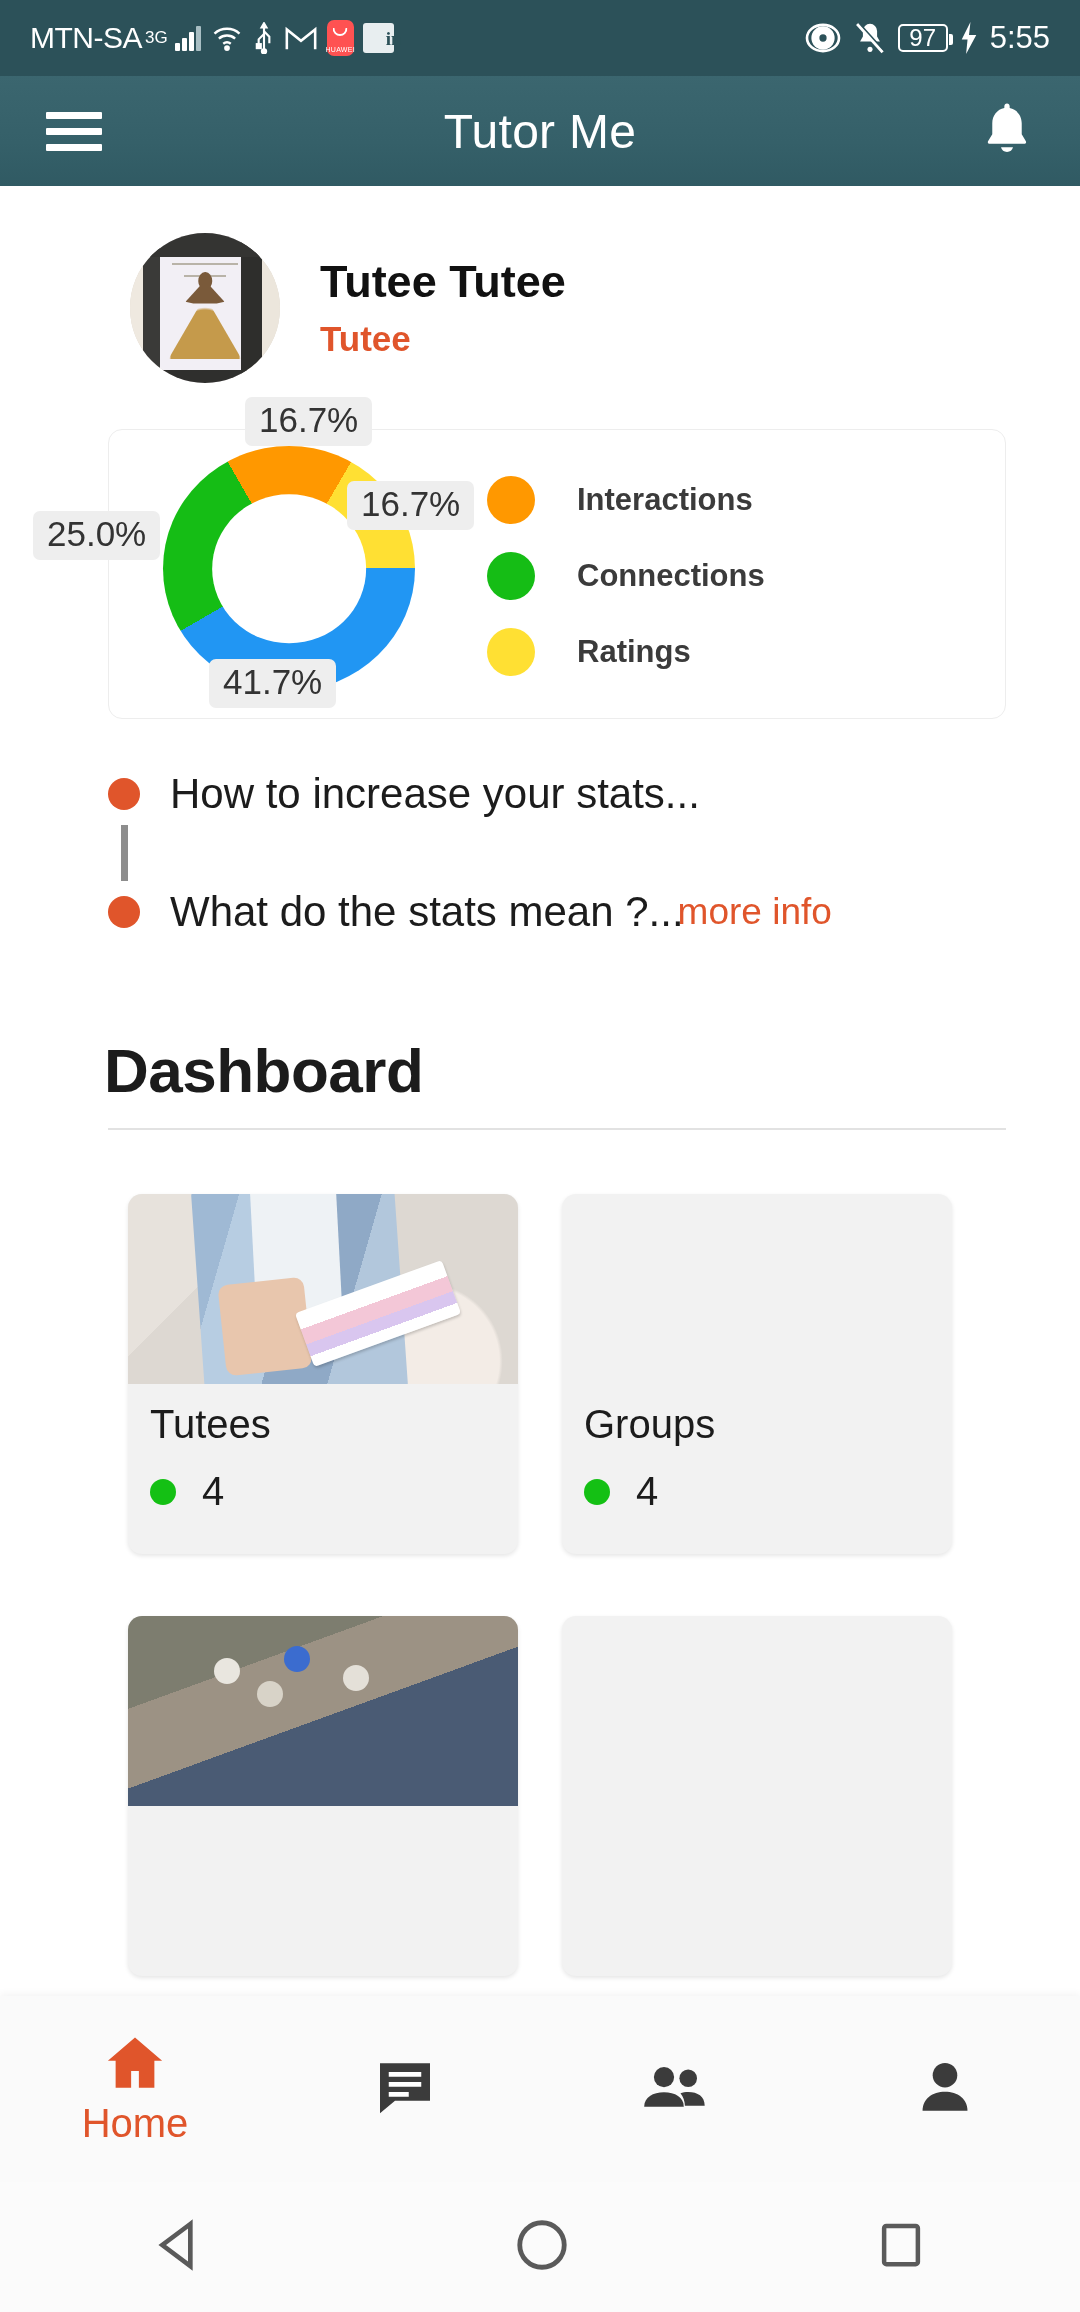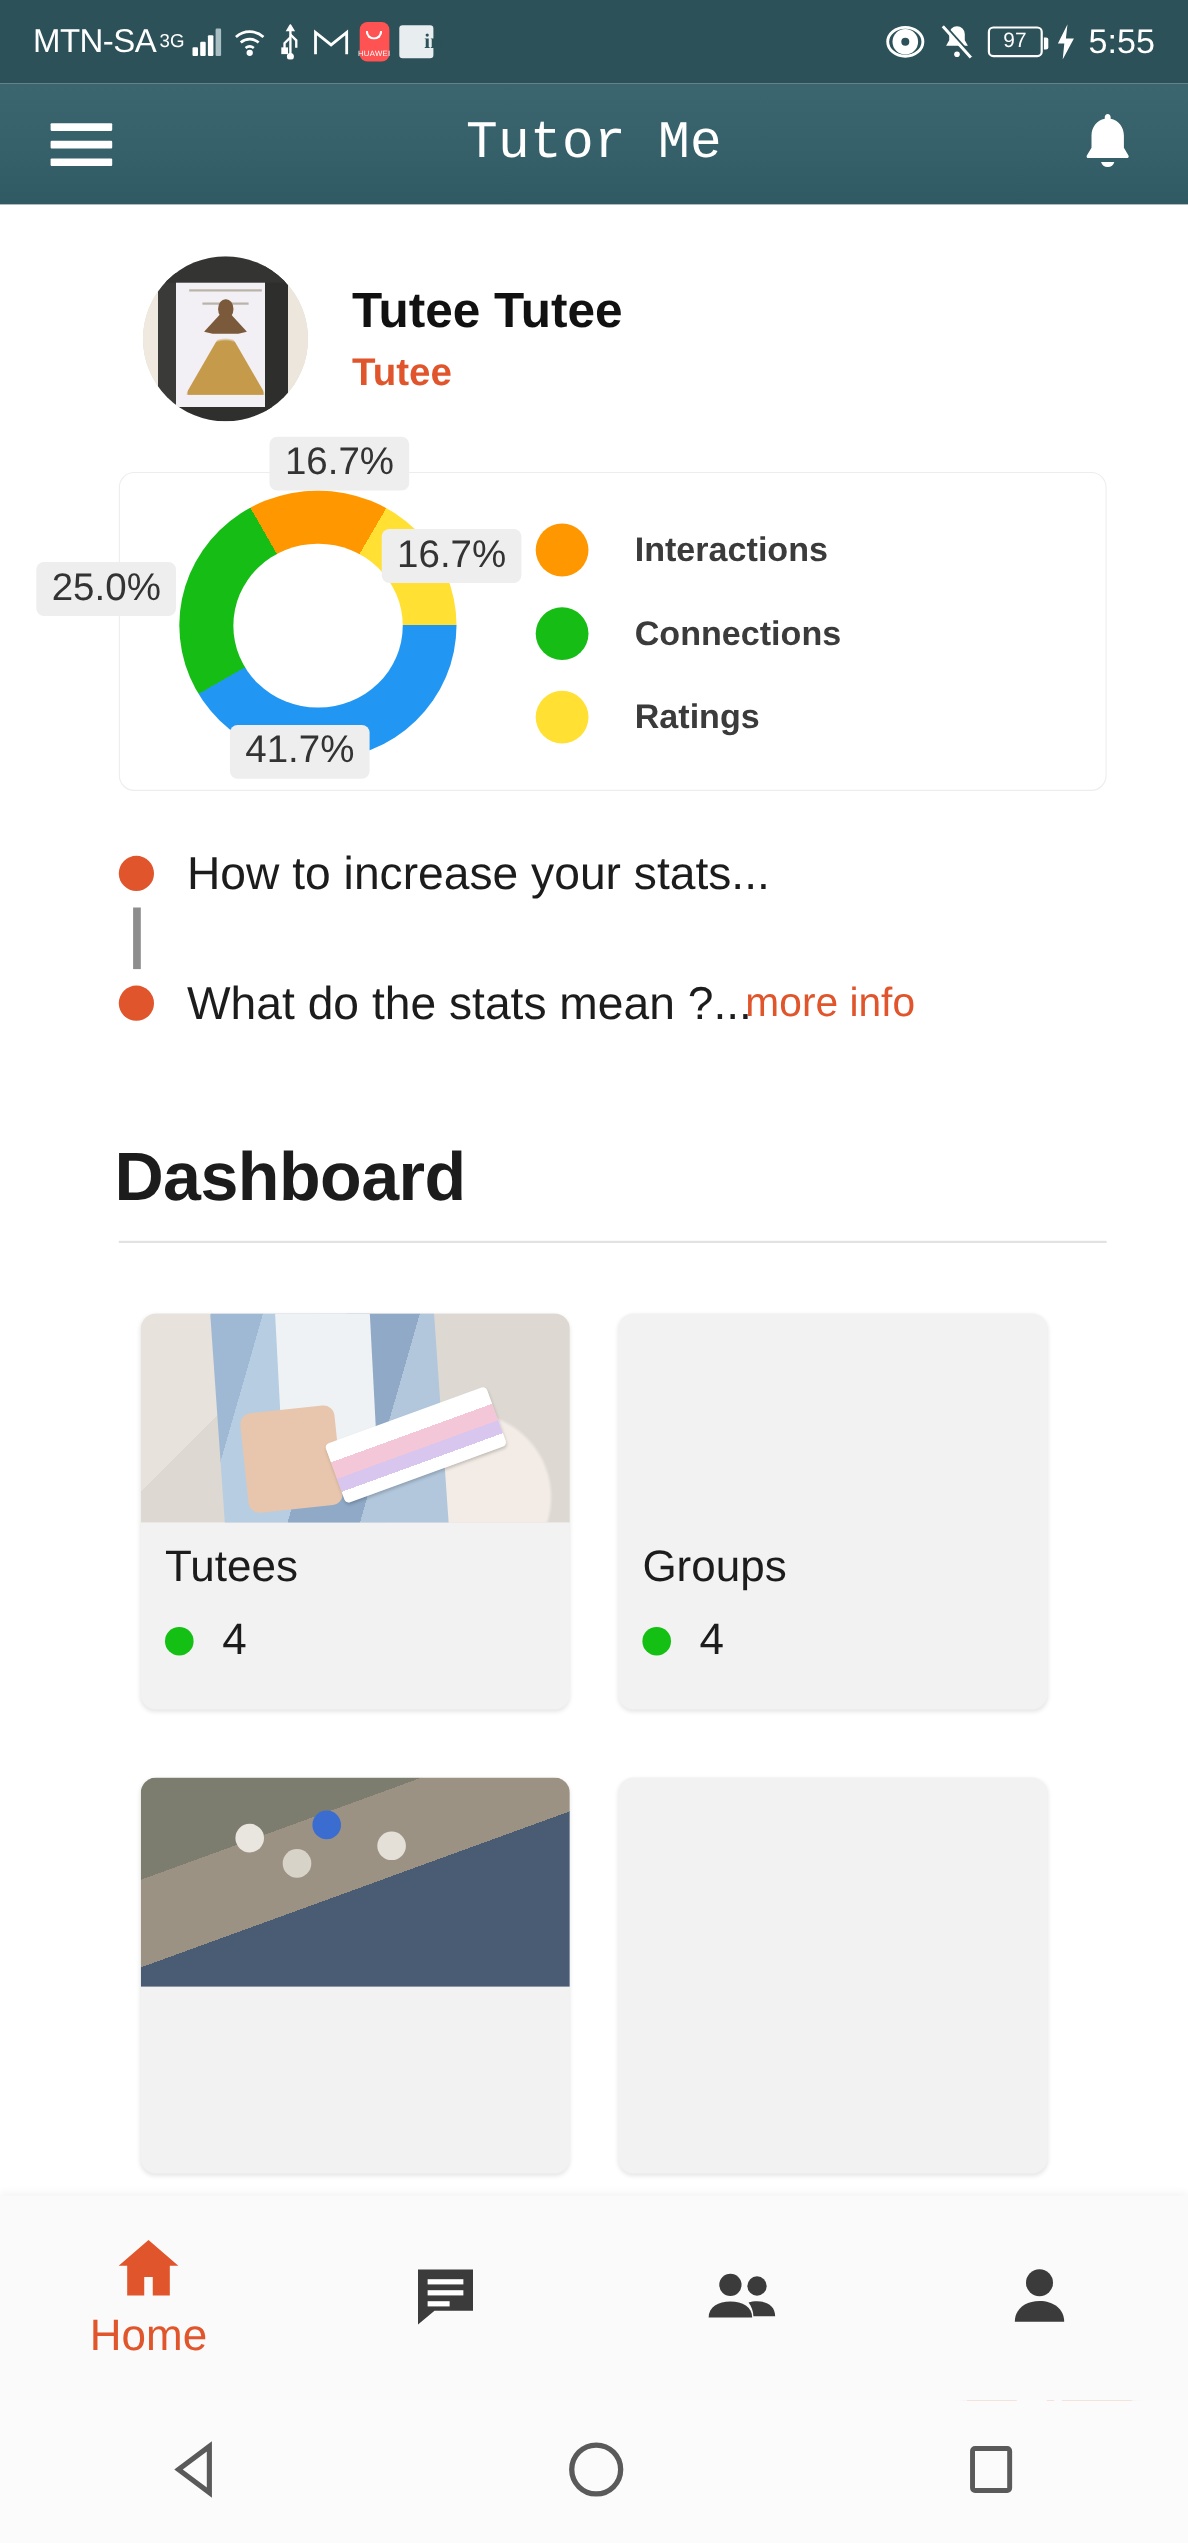--- a/index.html
+++ b/index.html
@@ -35,37 +35,37 @@
   }
   .huawei::before{content:"";position:absolute;top:8px;left:50%;transform:translateX(-50%);
     width:11px;height:6px;border:2px solid #fff;border-top:none;border-radius:0 0 8px 8px;}
   .linkedin{
     width:30px;height:30px;background:#e8eef0;border-radius:3px;color:#2c5159;
     font-size:19px;font-weight:bold;display:flex;align-items:center;justify-content:center;
     font-family:"Liberation Serif", serif; line-height:1;padding-left:31px;
   }
   .battery {
     width:50px;height:28px;border:2.5px solid #fff;border-radius:5px;
-    display:flex;align-items:center;justify-content:center;font-size:19px;position:relative;
+    display:flex;align-items:center;justify-content:center;font-size:24px;position:relative;
   }
   .battery::after{content:"";position:absolute;right:-7px;top:8px;width:4px;height:11px;background:#fff;border-radius:0 2px 2px 0;}
   .clock{font-size:31px;}
 
   
   .appbar {
     position:absolute; top:76px; left:0; width:1080px; height:110px;
     background: linear-gradient(180deg,#3b666f 0%,#356069 60%,#305a63 100%);
     display:flex; align-items:center; padding:0 46px;
   }
   .hamburger { width:56px; display:flex; flex-direction:column; gap:9px; cursor:pointer; }
   .hamburger span { display:block; height:7px; background:#fff; border-radius:1px; }
   .appbar-title {
     position:absolute; left:0; right:0; text-align:center;
     font-size:48px; color:#ffffff; font-weight:500; letter-spacing:0.3px;
-    font-family:Liberation Mono, monospace; pointer-events:none;
+    font-family:Liberation Sans, sans-serif; pointer-events:none;
   }
   .bell-wrap { margin-left:auto; z-index:2; }
 
   
   .appbar-shadow{
     position:absolute;top:186px;left:0;width:1080px;height:18px;
     background:linear-gradient(180deg, rgba(0,0,0,0.20), rgba(0,0,0,0));
   }
 
   

